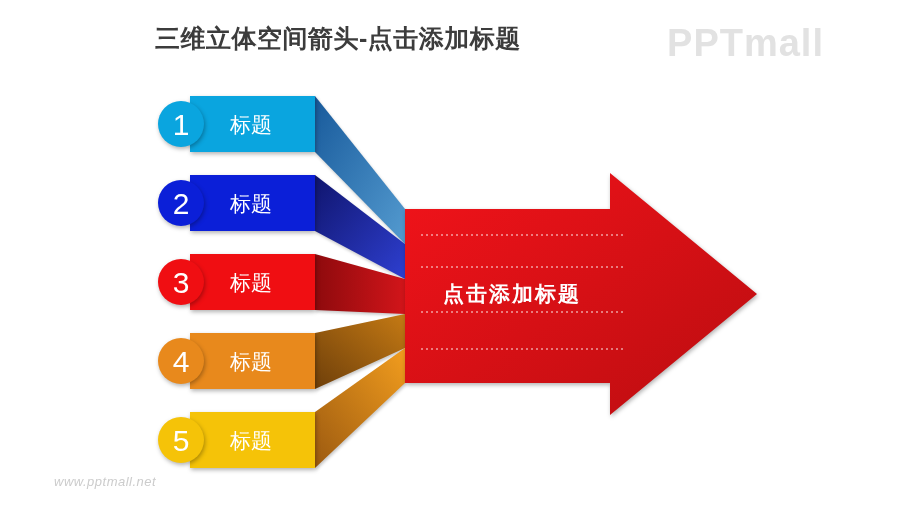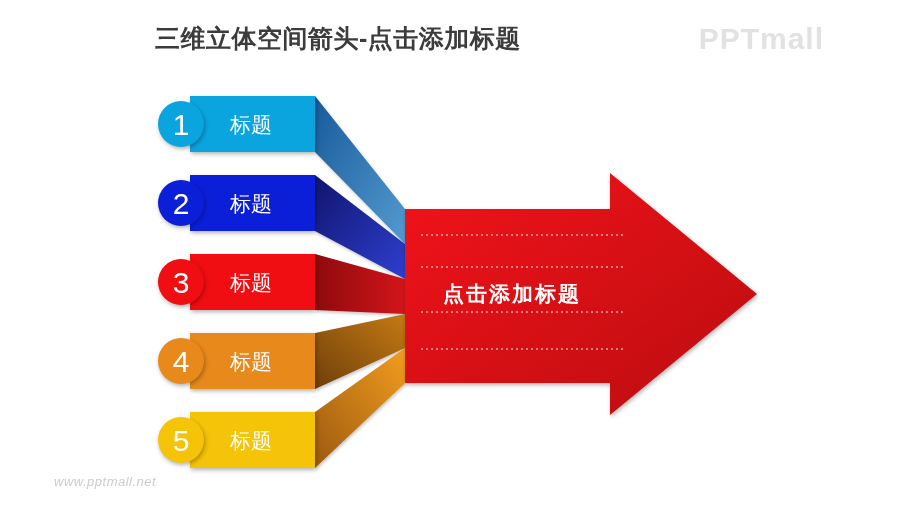--- a/index.html
+++ b/index.html
@@ -6,21 +6,21 @@
   .slide{
     position:relative;width:852px;height:506px;background:#ffffff;overflow:hidden;
     font-family:"Liberation Sans","DejaVu Sans",sans-serif;
   }
   .title{
     position:absolute;left:155px;top:22px;
     font-size:25px;font-weight:700;color:#3c3c3c;letter-spacing:.5px;white-space:nowrap;
   }
   .logo{
     position:absolute;top:22px;right:28px;
-    font-size:30px;font-weight:700;color:#e2e2e2;letter-spacing:1px;
+    font-size:38px;font-weight:700;color:#e2e2e2;letter-spacing:1px;
   }
   .watermark{
     position:absolute;left:54px;top:474px;
     font-size:13px;color:#cccccc;letter-spacing:.5px;font-style:italic;
   }
   svg.diagram{position:absolute;left:0;top:0;}
   .num{fill:#ffffff;font-size:30px;text-anchor:middle;dominant-baseline:central;}
   .lbl{fill:#ffffff;font-size:21px;text-anchor:middle;dominant-baseline:central;}
   .arrow-text{fill:#ffffff;font-size:21px;font-weight:700;text-anchor:middle;dominant-baseline:central;letter-spacing:2px;}
   .shadow{filter:drop-shadow(1.5px 2.5px 2px rgba(0,0,0,.30));}

